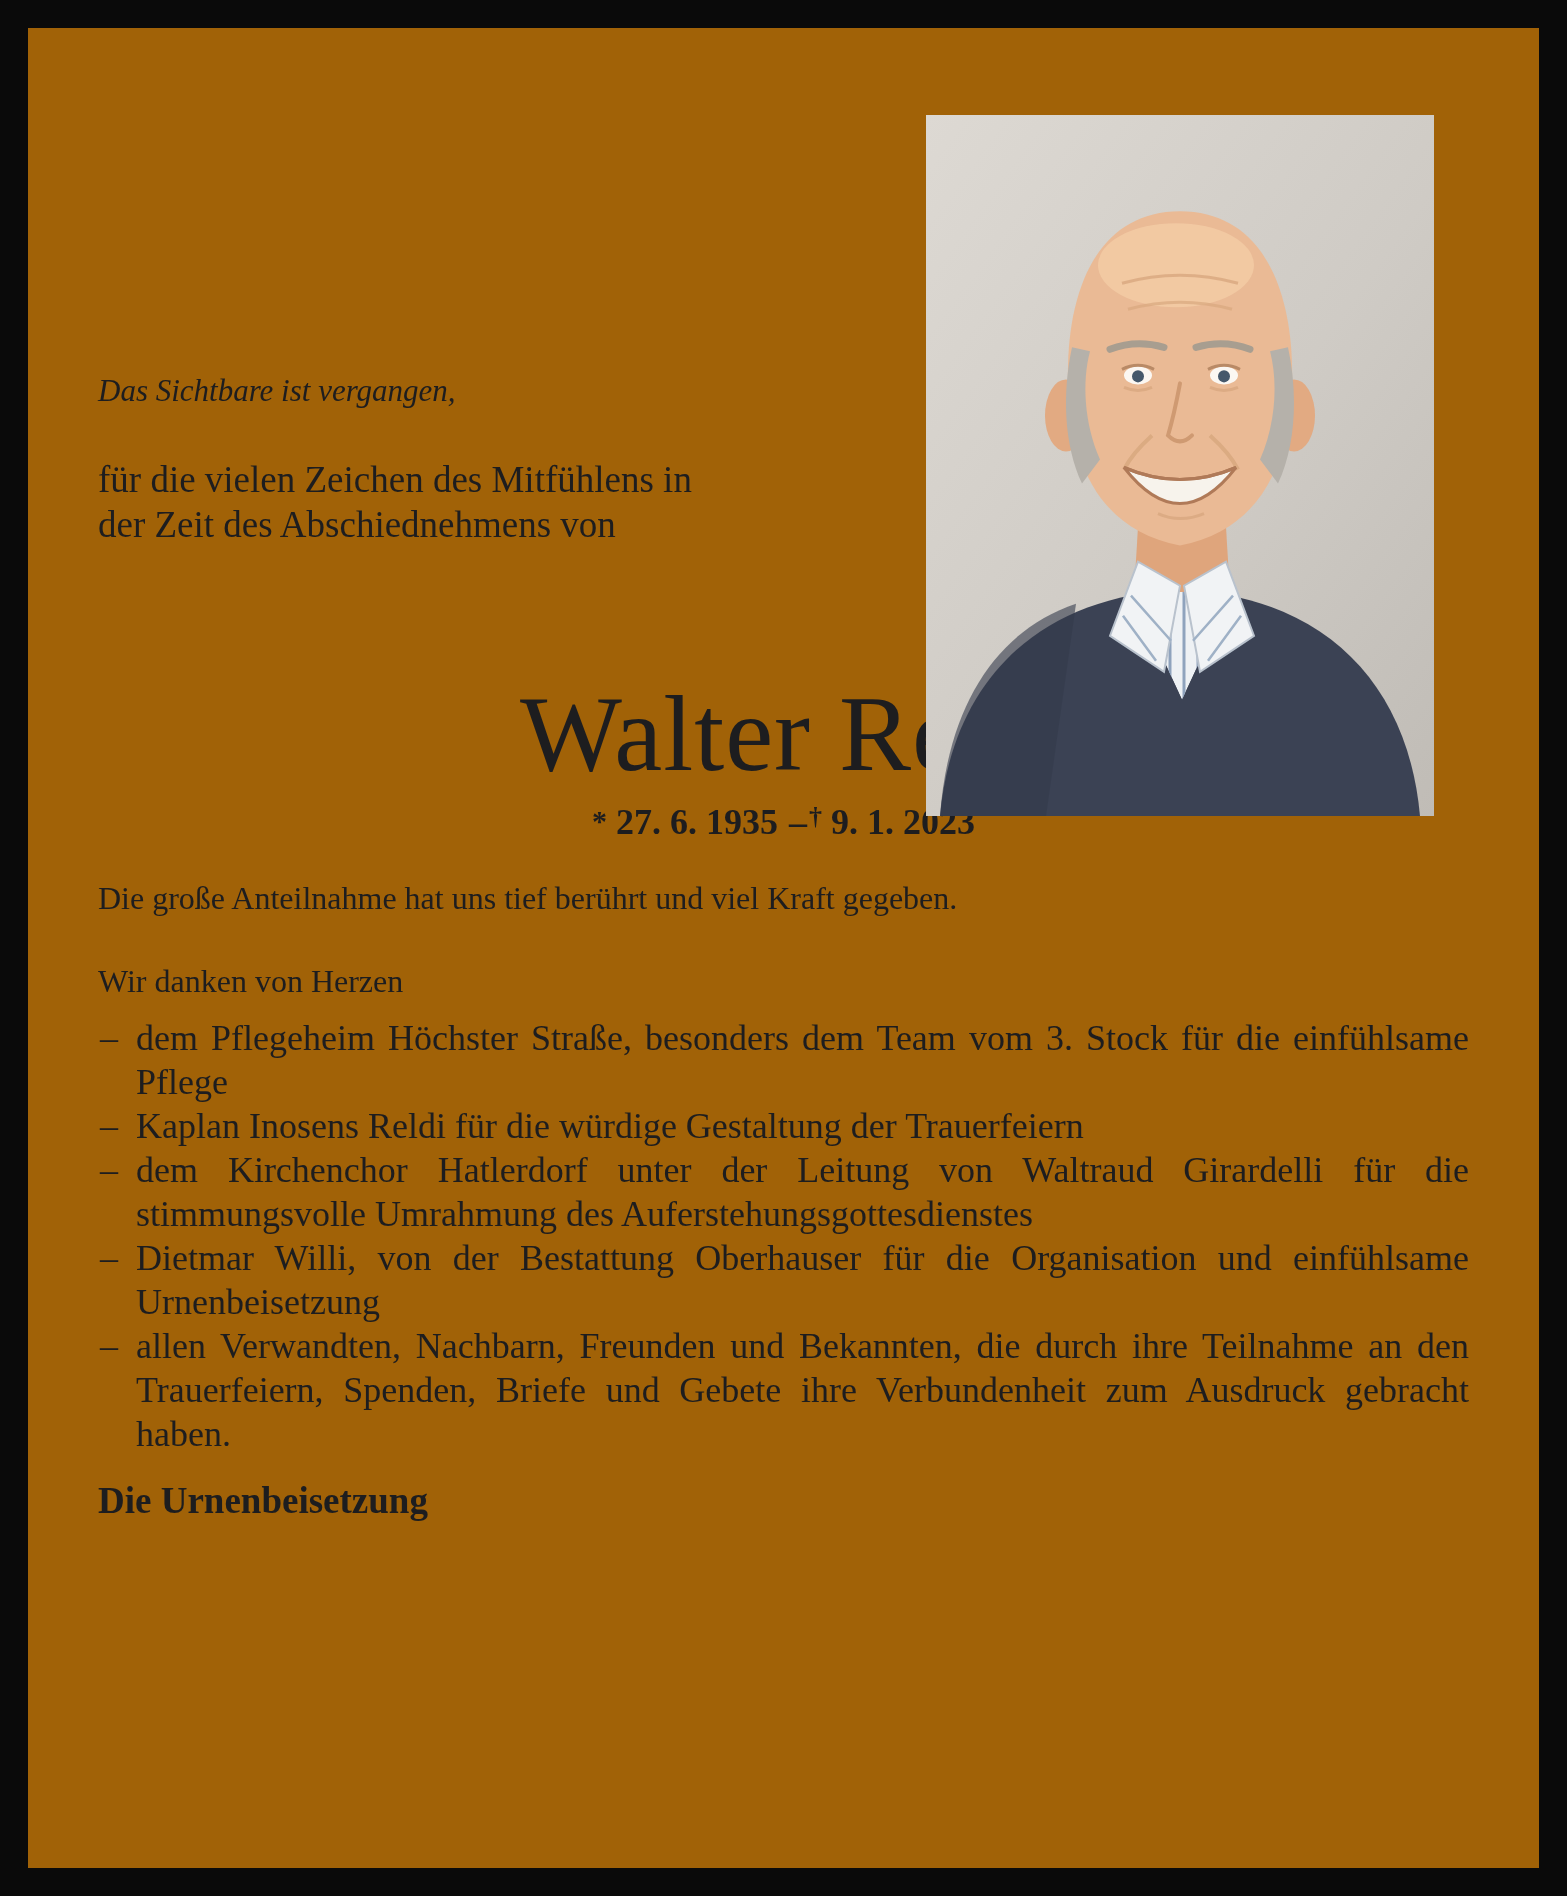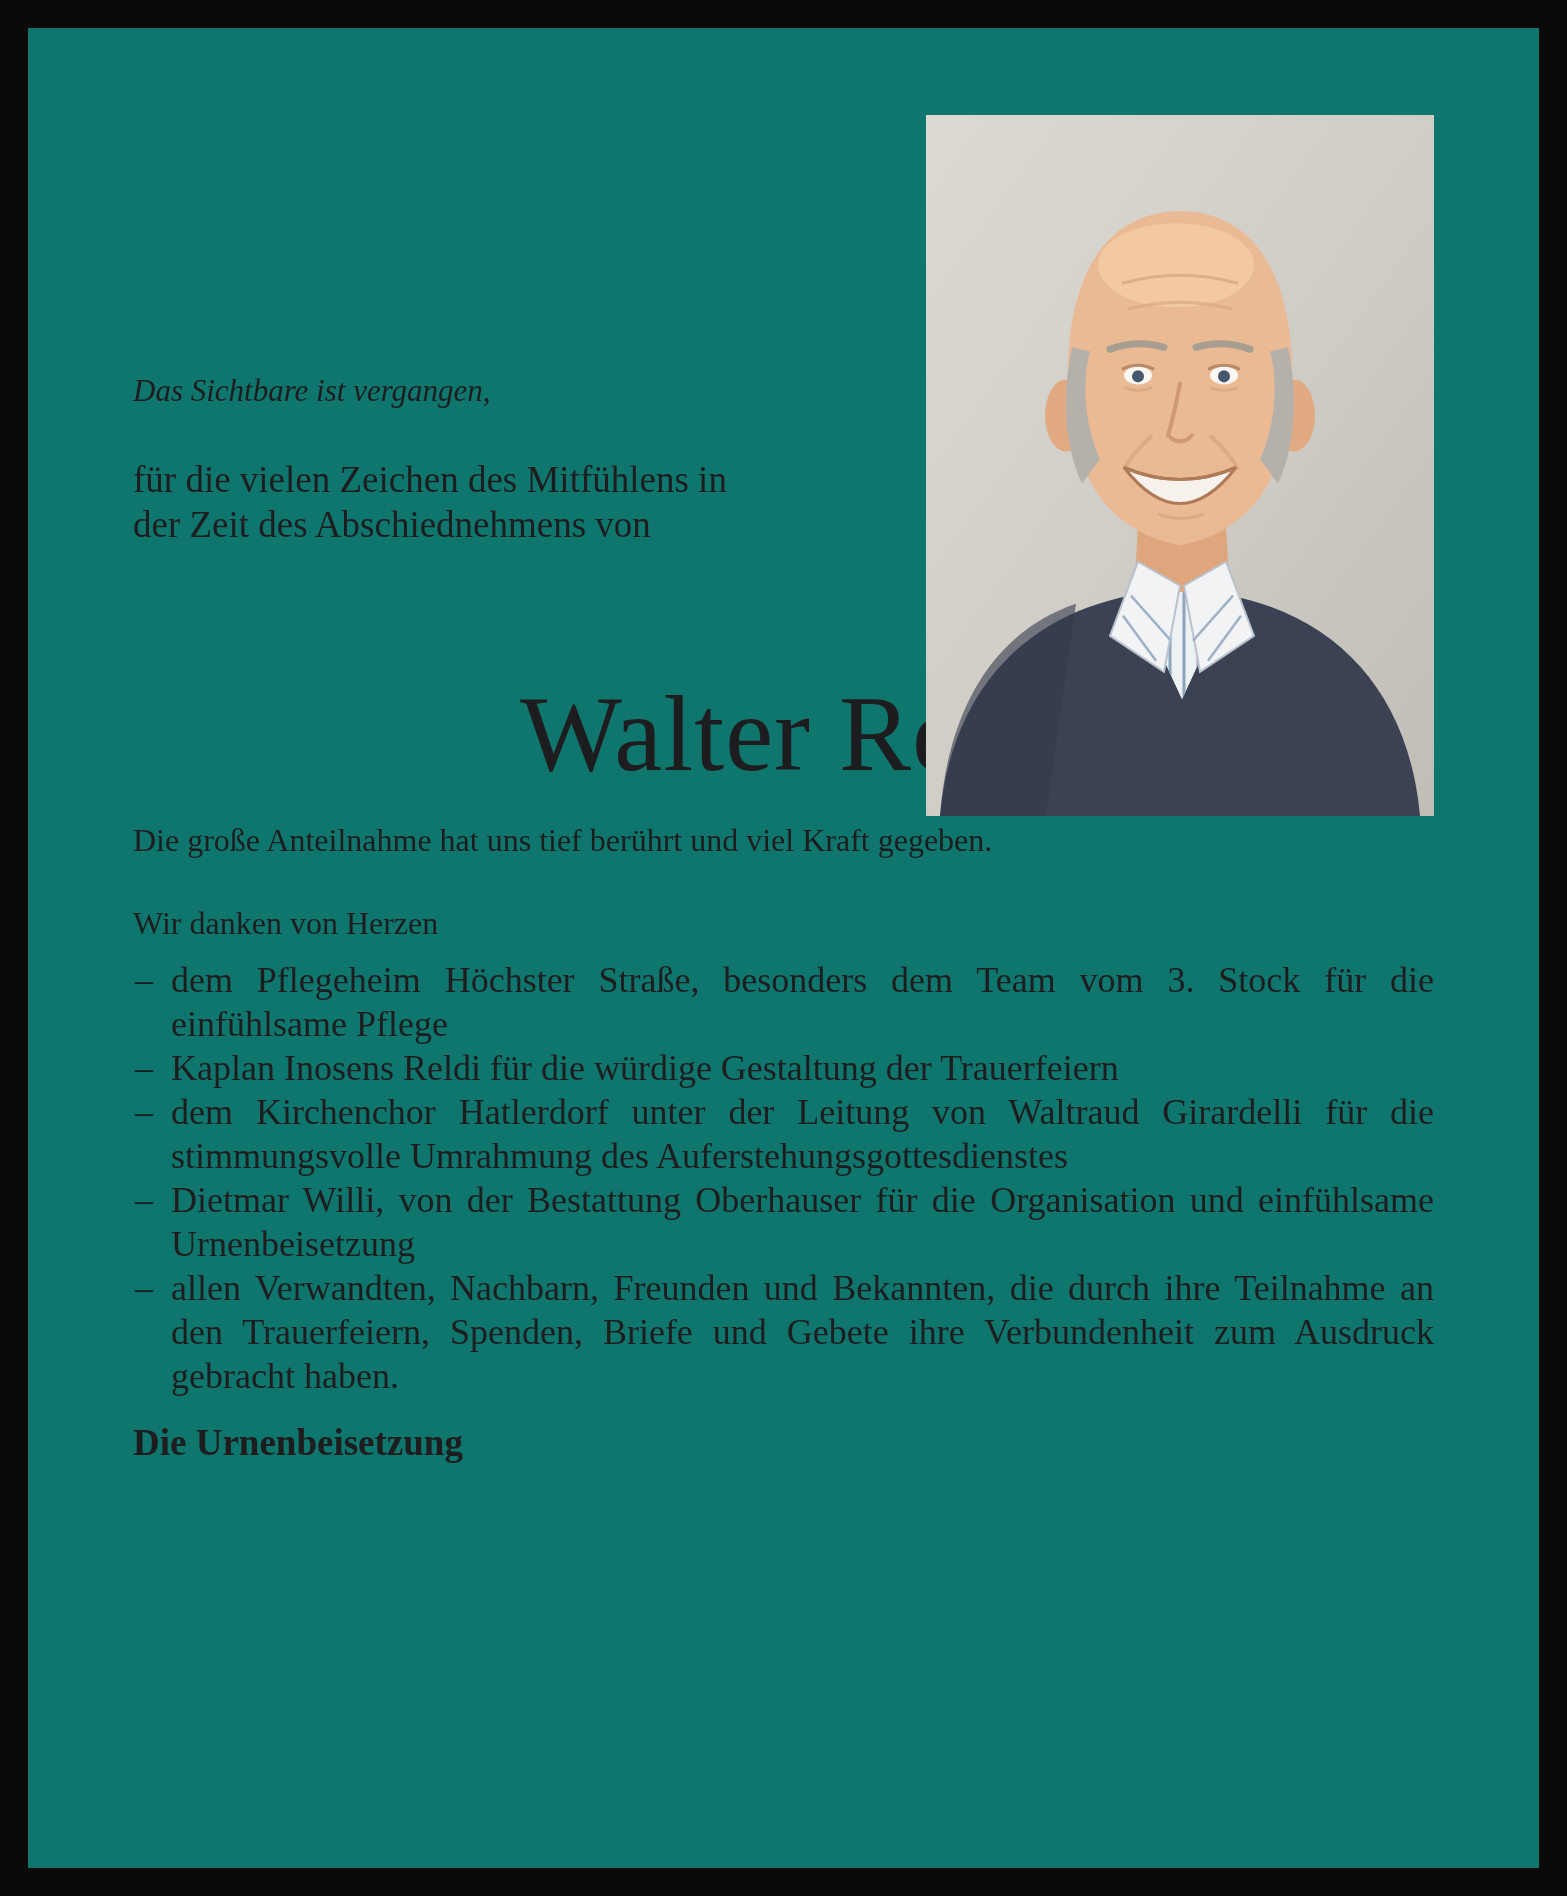--- a/index.html
+++ b/index.html
@@ -11,22 +11,22 @@
     overflow: hidden;
   }
   .frame {
     width: 1567px; height: 1896px;
     background: #0a0a0a;
     padding: 28px;
   }
   .page {
     position: relative;
     width: 100%; height: 100%;
-    background: #0f766e;
-    padding: 0 105px;
+    background: #a16207;
+    padding: 0 70px;
     overflow: hidden;
   }
   .photo {
     position: absolute;
     top: 87px; right: 105px;
     width: 508px; height: 701px;
   }
   .photo svg { display: block; width: 100%; height: 100%; }
 
   .quote {
@@ -167,20 +167,26 @@
     </div>
 
 
     <div class="intro">
       <div>für die vielen Zeichen des Mitfühlens in</div>
       <div>der Zeit des Abschiednehmens von</div>
     </div>
 
     <div class="name">Walter Rein</div>
 
+    <div class="dates">
+      <span class="sym-birth">*</span>
+      <span>27. 6. 1935</span>
+      <span class="sep">–</span><span class="sym-death">†</span>
+      <span>9. 1. 2023</span>
+    </div>
 
     <p class="body-text gratitude">Die große Anteilnahme hat uns tief berührt und viel Kraft gegeben.</p>
 
     <p class="body-text thanks-intro">Wir danken von Herzen</p>
 
     <div class="thanks-list">
       <div class="item">
         <span class="dash">–</span>
         <span>dem Pflegeheim Höchster Straße, besonders dem Team vom 3. Stock für die einfühlsame Pflege</span>
       </div>

